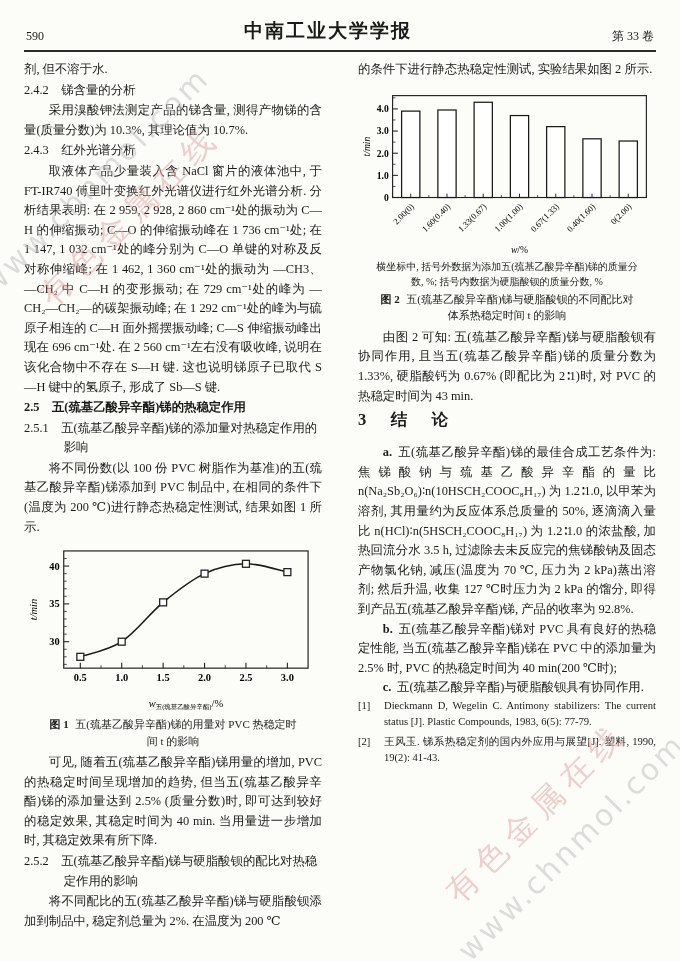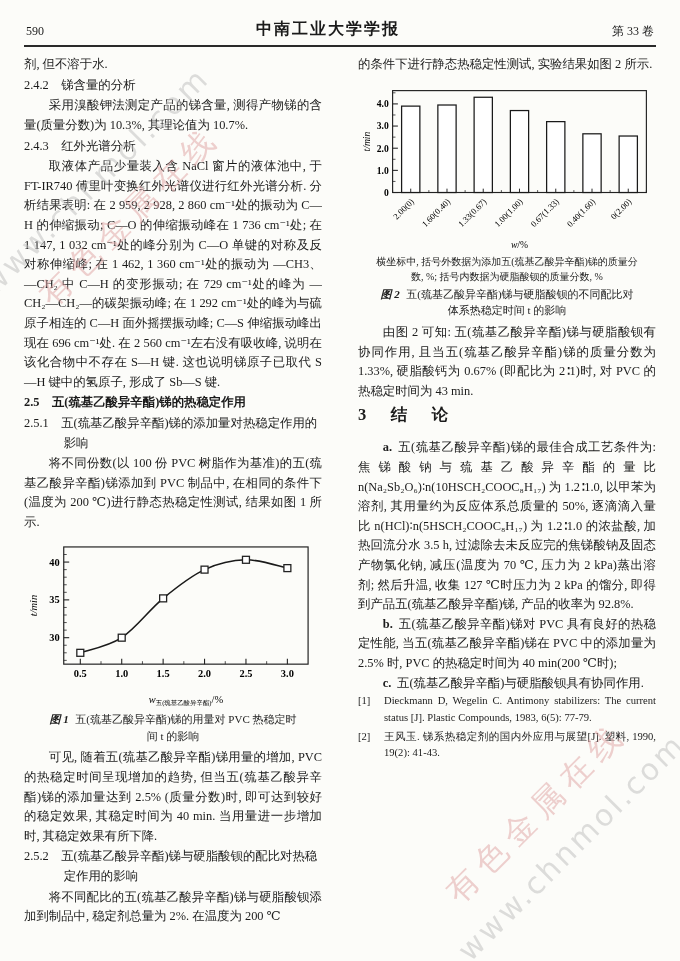--- a/index.html
+++ b/index.html
@@ -10,37 +10,37 @@
     font-size:12.4px; line-height:1.58;
   }
   
   .wm{position:absolute; transform:rotate(-45deg); pointer-events:none; z-index:6;
       text-align:center; opacity:.5; font-family:"DejaVu Sans",sans-serif; white-space:nowrap;}
   .wm .wm-site{font-size:30px; letter-spacing:3px; color:#bdbdbd;}
   .wm .wm-name{font-size:32px; letter-spacing:8px; color:#dfa3a3;}
   
   .hdr{display:flex; justify-content:space-between; align-items:flex-end;
        padding:16px 26px 4px 26px; font-size:12px;}
-  .hdr .jtitle{font-weight:bold; font-size:16px; letter-spacing:2px;}
+  .hdr .jtitle{font-weight:bold; font-size:19px; letter-spacing:2px;}
   .hdr-rule{margin:0 24px; border-bottom:2.6px solid #2a2a2a;}
   
   .cols{display:flex; gap:36px; padding:8px 24px 0 24px;}
   .col{width:304px;}
   p{margin:0;}
   .j{text-align:justify;}
   .ind{text-indent:2em;}
   .sec{margin:1px 0;}
   .b{font-weight:bold;}
   .hang{padding-left:3.2em; text-indent:-3.2em; margin:1px 0;}
   
   figure{margin:6px 0 4px 0; padding:0;}
   figure svg{width:100%; height:auto; display:block;
              font-family:"Liberation Serif","DejaVu Serif",serif;}
   .figcap{font-size:11px; line-height:1.5; text-align:center; padding:0 20px; margin-top:2px;}
-  .figcap b{margin-right:.6em;font-style:italic;}
+  .figcap b{margin-right:.6em;}
   .fignote{font-size:10px; line-height:1.5; text-align:center; padding:0 14px; margin-top:2px; color:#222;}
   
   .h3{font-size:16.5px; font-weight:bold; letter-spacing:4px; margin:1px 0 10px 0;}
   .mk{font-weight:bold; margin-right:.45em;}
   
   .refhead{font-weight:bold; margin:14px 0 8px 0; font-size:12.5px;}
   .ref{display:flex; font-size:10.6px; line-height:1.55; margin-bottom:3px;}
   .ref .rmk{flex:0 0 26px;}
   .ref .rtx{flex:1; text-align:justify;}
 </style>

